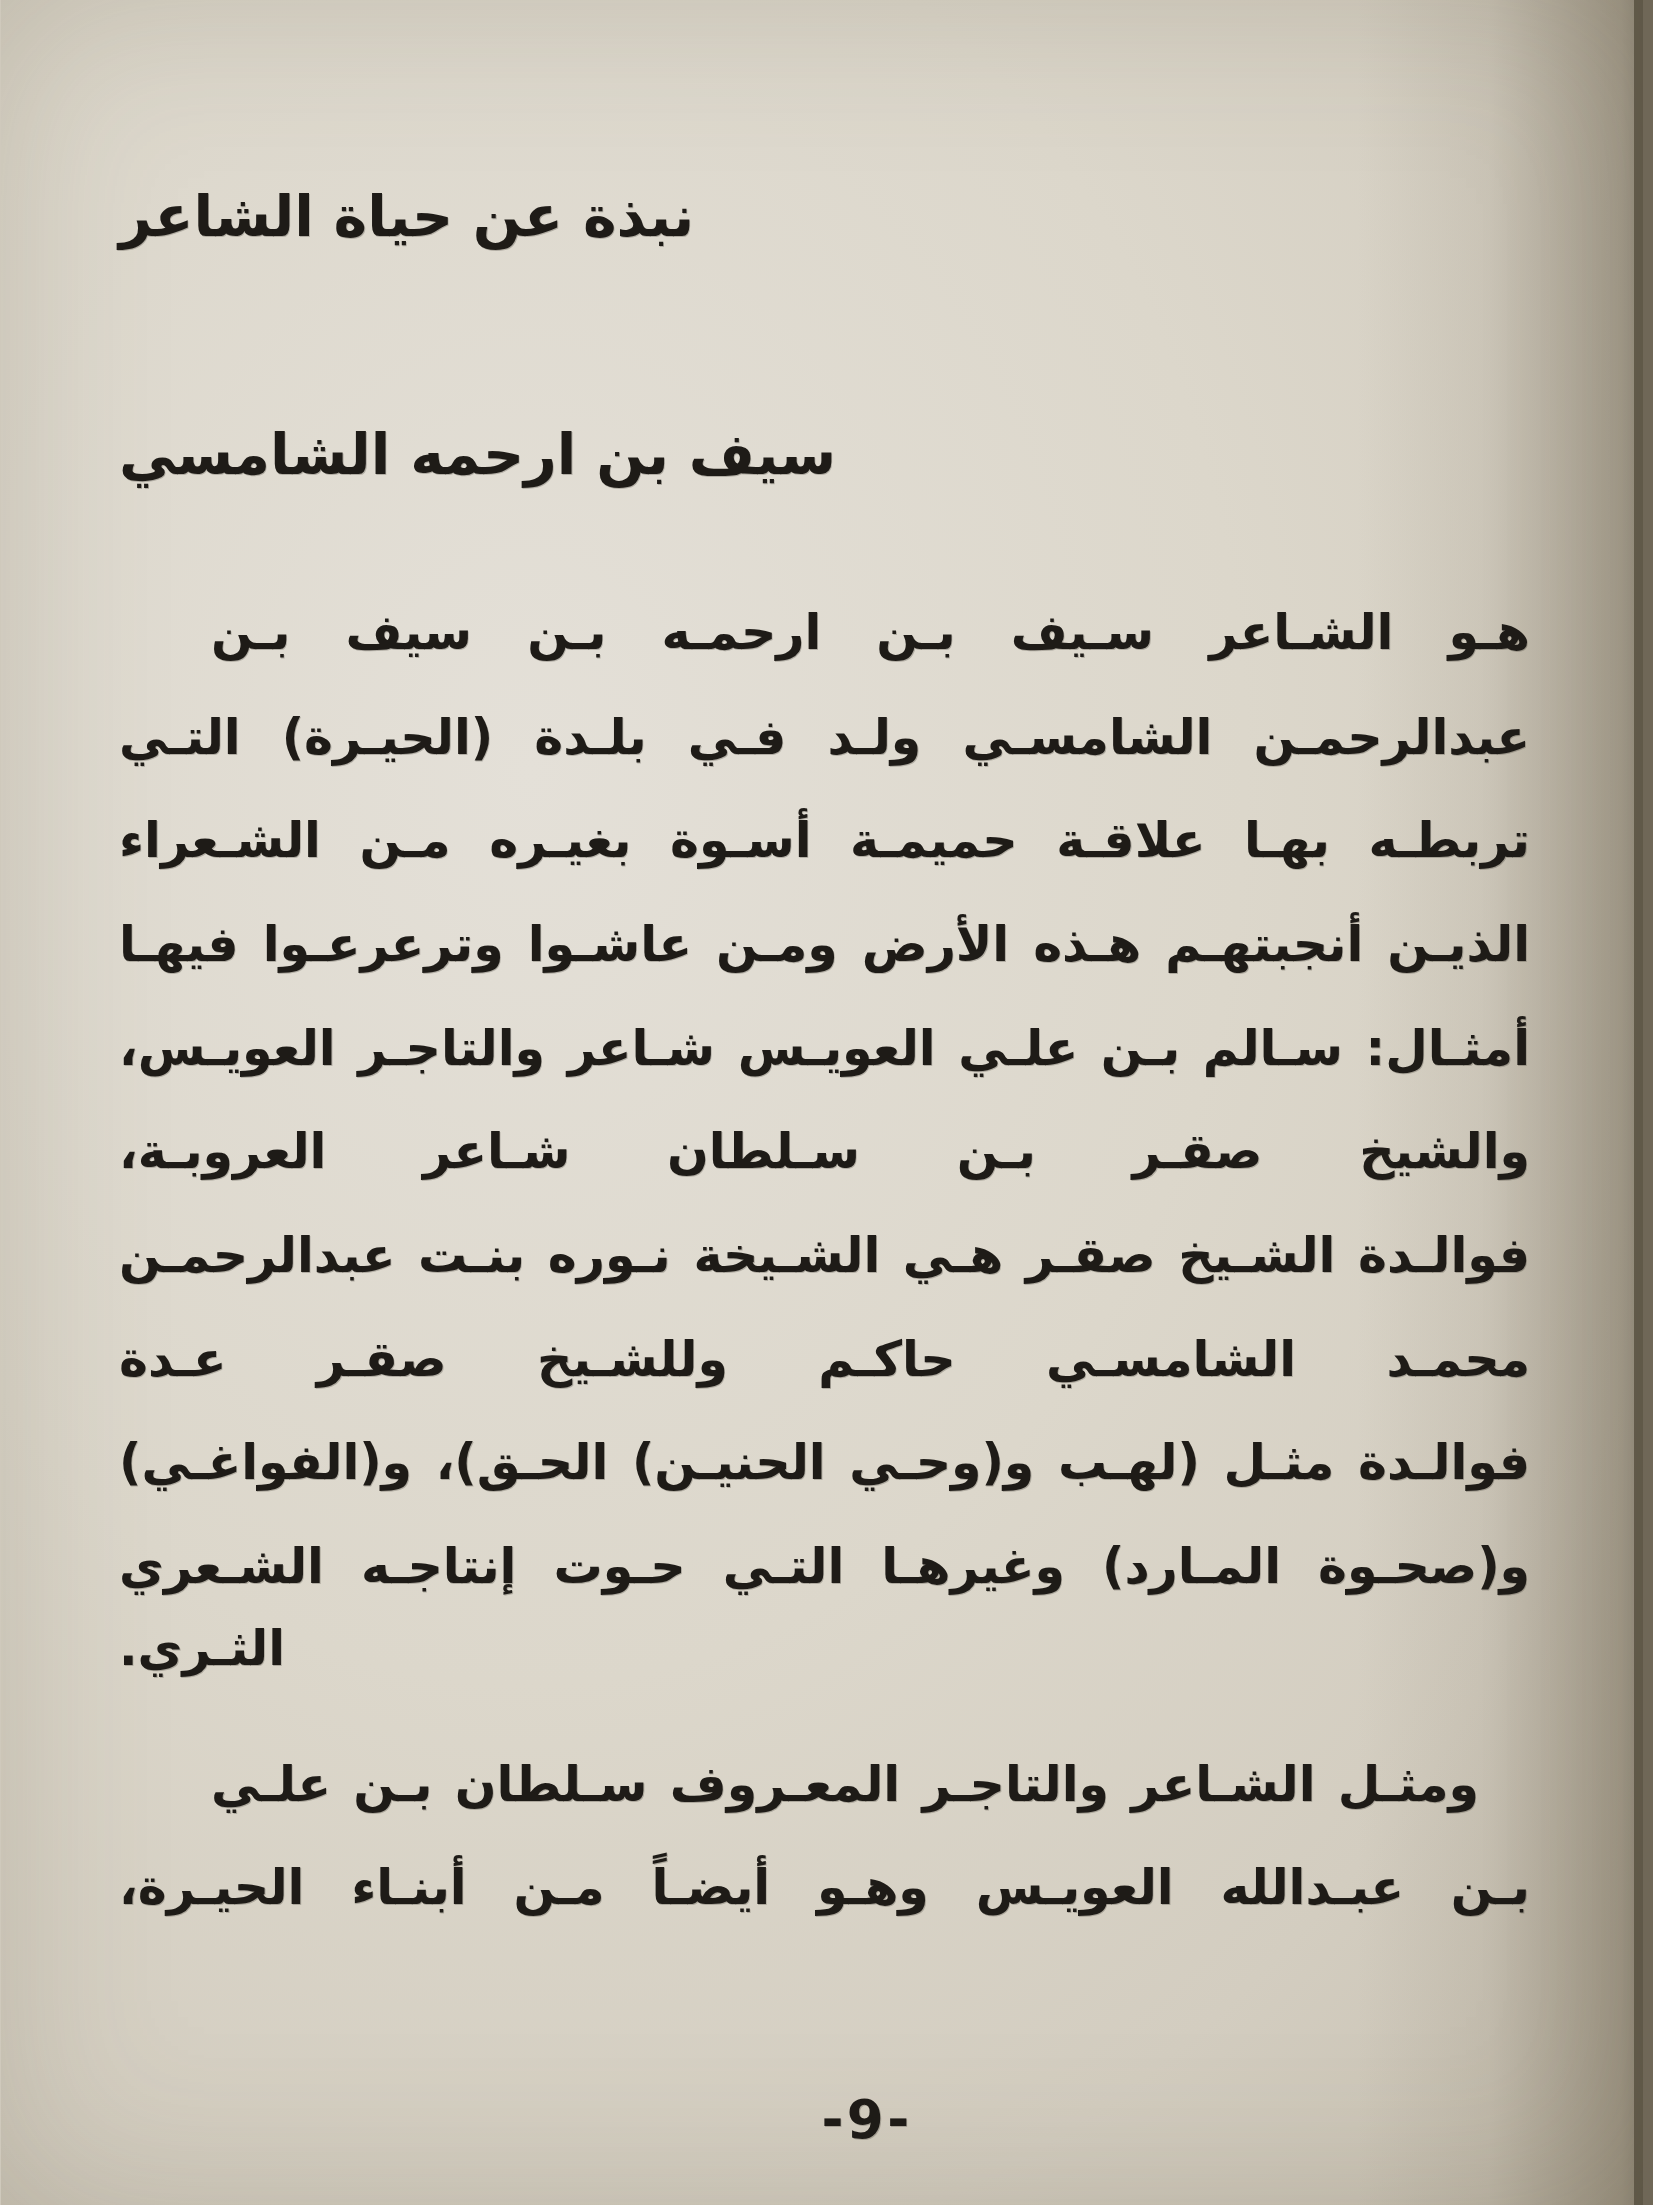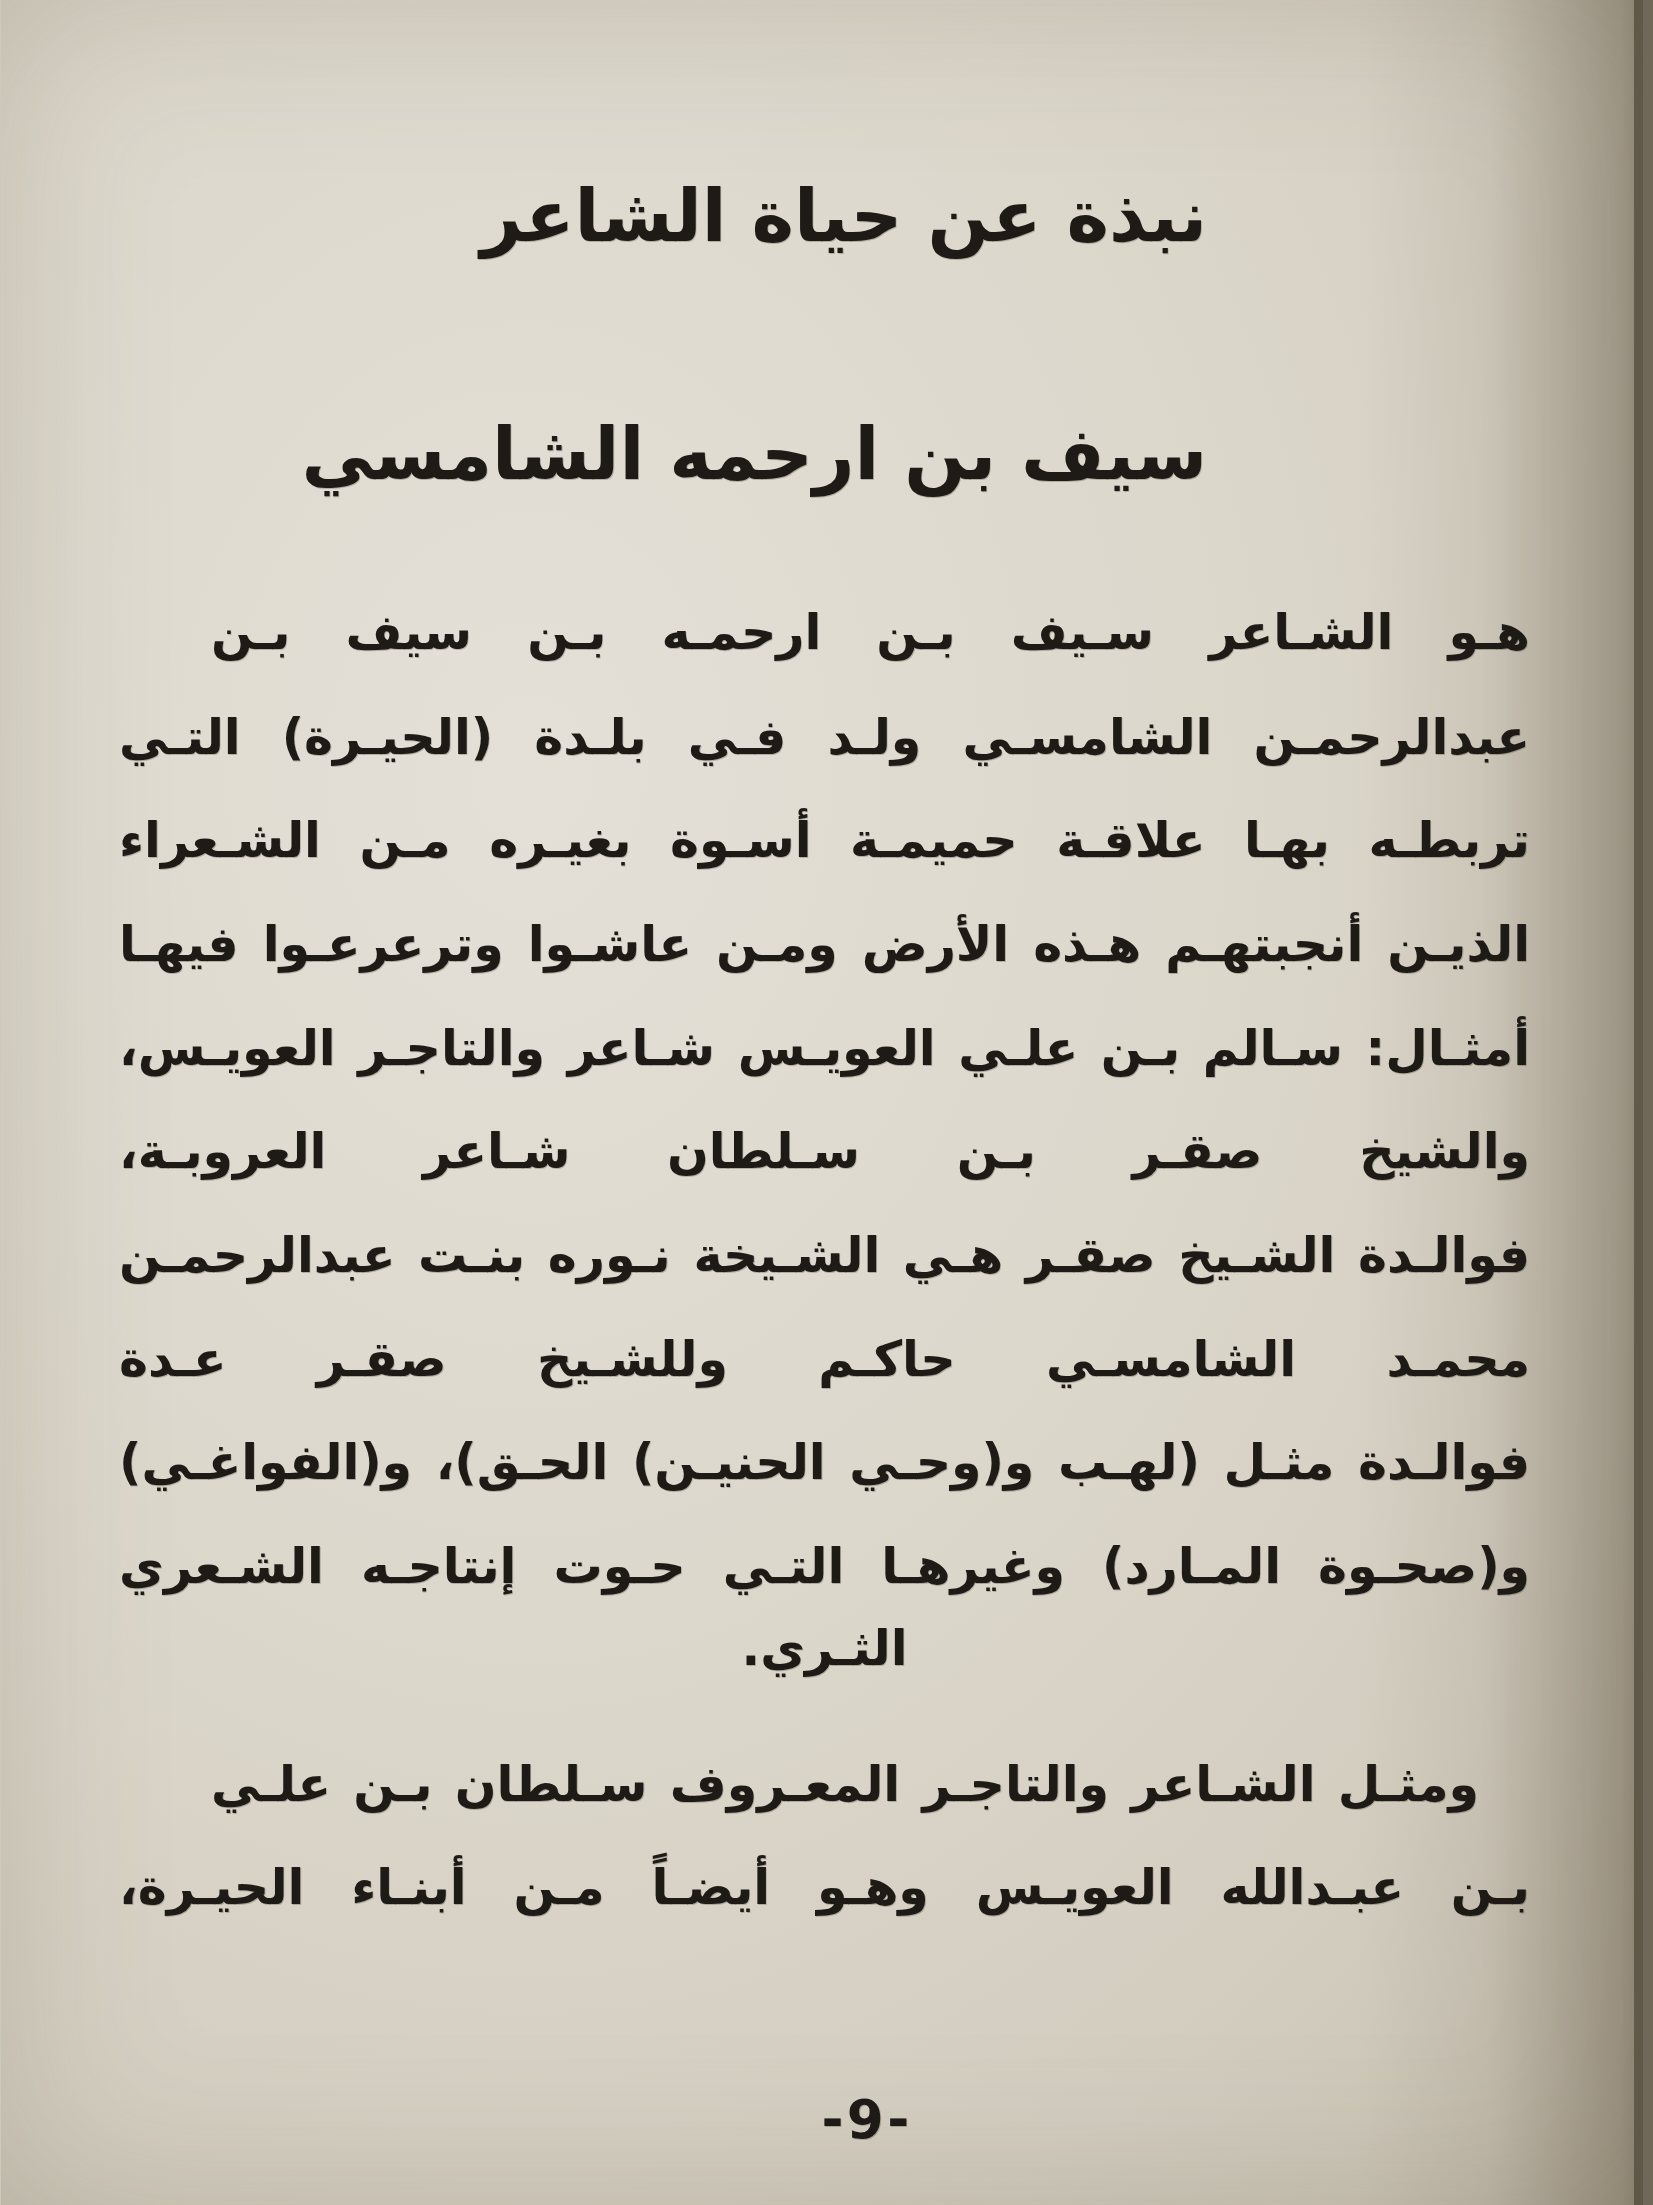--- a/index.html
+++ b/index.html
@@ -26,34 +26,34 @@
     background:#6f6757;
   }
   .txt{
     position:absolute;
     color:#1e1b17;
     font-weight:bold;
     text-shadow:0.8px 0.8px 0 rgba(40,35,28,0.25);
   }
   .title{
     left:119px;width:1088px;
-    text-align:right;
-    font-size:72px;
+    text-align:left;
+    font-size:57px;
     line-height:119px;
     white-space:nowrap;
   }
   .bline{
     left:119px;width:1411px;
     font-size:49px;
     line-height:102px;
     direction:rtl;
   }
   .jline{display:flex;justify-content:space-between;align-items:baseline;}
   .jline span{white-space:nowrap;}
-  .rline{text-align:center;}
+  .rline{text-align:left;}
   .indent-first{padding-left:92px;box-sizing:border-box;}
   .indent-first-p2{padding-left:92px;padding-right:51px;box-sizing:border-box;}
   .pagenum{
     left:119px;width:1496px;
     text-align:center;
     font-size:53px;
     letter-spacing:3.4px;
   }
 </style>
 </head>

